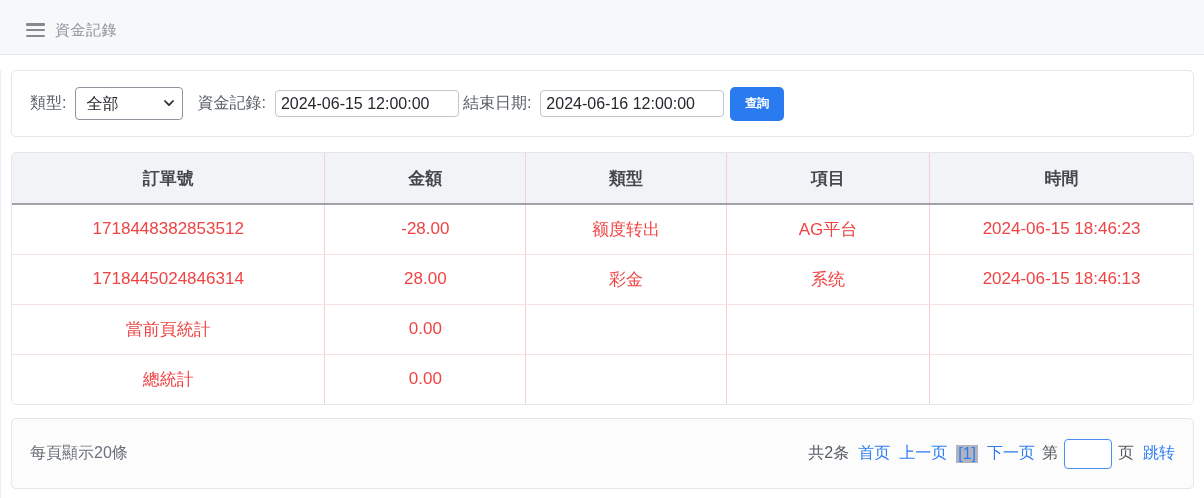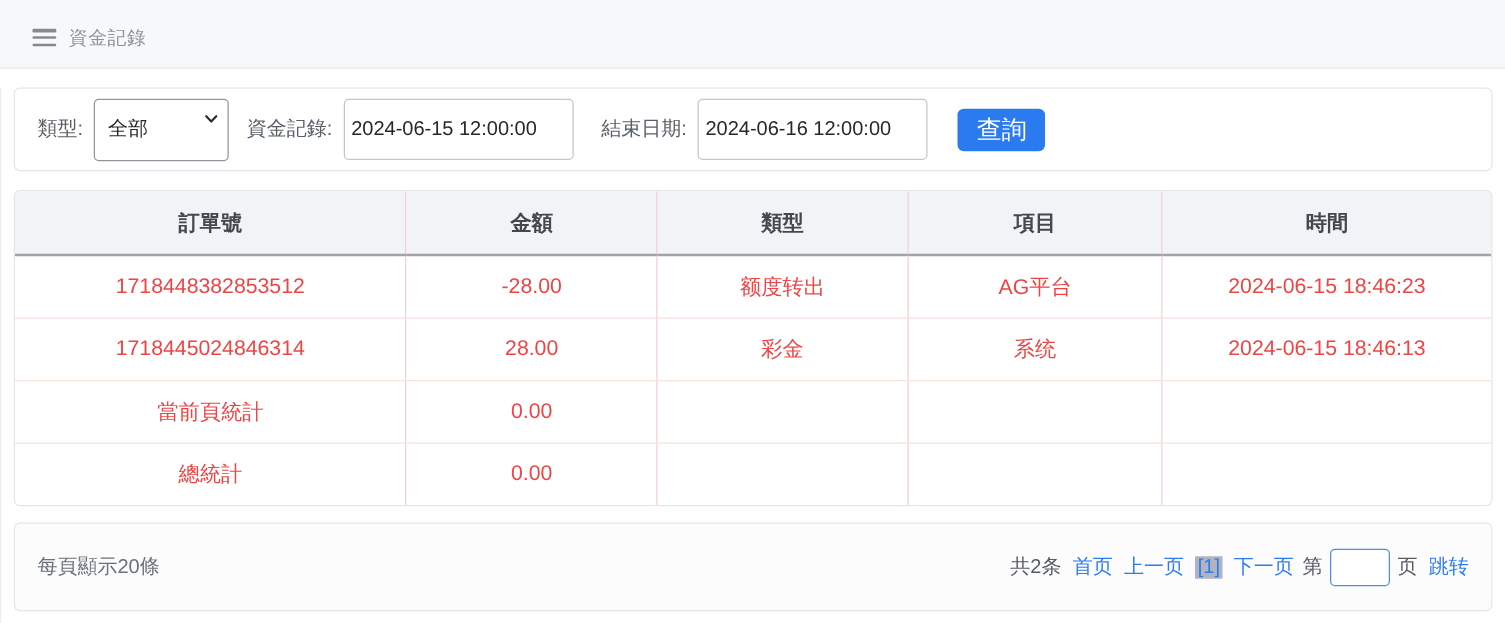--- a/index.html
+++ b/index.html
@@ -31,44 +31,44 @@
     border-radius: 5px;
     background: #ffffff;
     height: 67px;
     display: flex; align-items: center;
     padding: 0 18px;
   }
   .f-label { font-size: 16px; color: #595f66; margin-right: 9px; white-space: nowrap; }
   .select-wrap { position: relative; margin-right: 14px; }
   .select-wrap select {
     -webkit-appearance: none; appearance: none;
-    width: 108px; height: 50px;
+    width: 108px; height: 33px;
     border: 1px solid #8f959d; border-radius: 4px;
     background: #fff; color: #24282d;
     font-size: 16px; padding: 0 26px 0 10px;
     font-family: inherit;
   }
   .select-chevron {
     position: absolute; right: 8px; top: 10px; pointer-events: none;
     width: 12px; height: 12px;
   }
   .select-chevron svg { display: block; }
   .date-input {
-    width: 184px; height: 49px;
+    width: 184px; height: 27px;
     border: 1px solid #c2c6cc; border-radius: 4px;
     font-size: 16px; color: #24282d; padding: 0 5px;
-    font-family: inherit; margin-right: 22px;
+    font-family: inherit; margin-right: 4px;
     background: #fff;
   }
   .search-btn {
     height: 34px; padding: 0 15px;
     background: #2b7bf0; color: #ffffff;
     border: none; border-radius: 5px;
-    font-size: 20px; cursor: pointer;
-    font-family: inherit; margin-left: 2px;
+    font-size: 12px; cursor: pointer;
+    font-family: inherit; margin-left: 2px; font-weight: bold;
   }
 
   
   .table-wrap {
     margin: 15px 10px 0 10px;
     border: 1px solid #e3e6ea;
     border-radius: 5px;
     overflow: hidden;
   }
   table { width: 100%; border-collapse: collapse; table-layout: fixed; }

